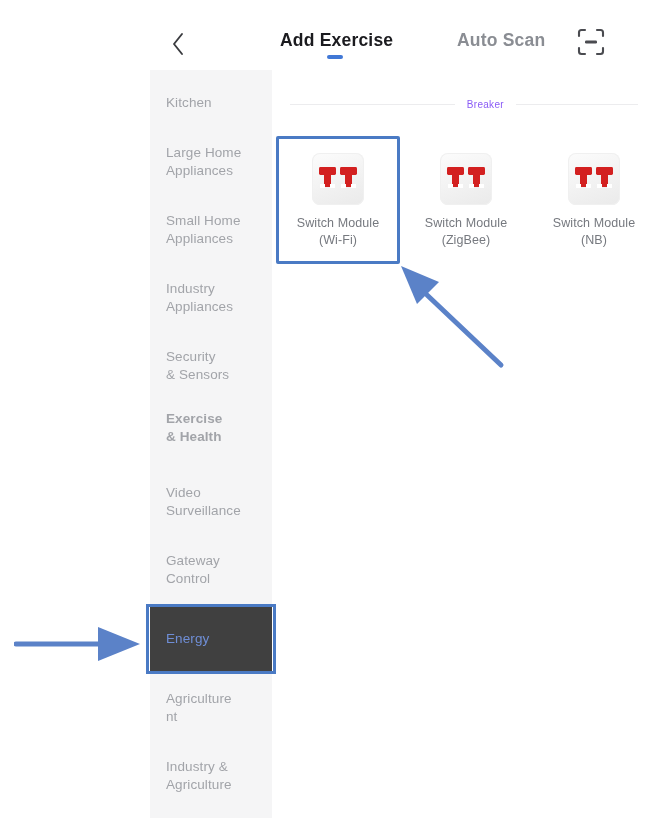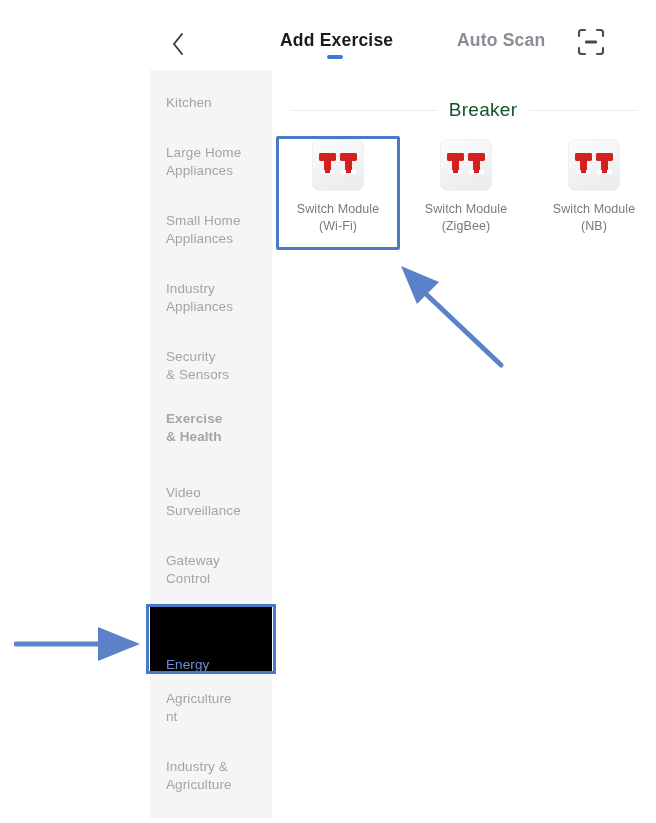--- a/index.html
+++ b/index.html
@@ -103,22 +103,21 @@
     font-size: 13.5px;
     line-height: 18px;
     color: #a2a4a9;
     letter-spacing: 0.1px;
     cursor: pointer;
     display: flex;
     align-items: center;
   }
   .cat-item.active {
     color: #6f8ed6;
-    background: #000000;
-    align-items: flex-end;
+    background: #404040;
   }
   .cat-label { white-space: pre-line; }
 
   
   #content {
     position: absolute;
     left: 122px;
     top: 70px;
     width: 384px;
     height: 753px;
@@ -135,36 +134,37 @@
     padding: 0 18px;
     box-sizing: border-box;
   }
   .rule {
     height: 1px;
     background: #ececee;
   }
   .rule.left  { flex: 1.35; }
   .rule.right { flex: 1; }
   #section-title {
-    font-size: 19px;
-    color: #14532d;
+    font-size: 10px;
+    color: #8b5cf6;
     letter-spacing: 0.3px;
     white-space: nowrap;
   }
 
   #device-grid {
     position: absolute;
     left: 0;
     top: 66px;
     width: 384px;
     display: flex;
   }
   .device-card {
     width: 125px;
     margin-left: 4px;
+    padding-top: 14px;
     display: flex;
     flex-direction: column;
     align-items: center;
     box-sizing: border-box;
     border: 3px solid transparent;
     border-radius: 2px;
     cursor: pointer;
   }
   .device-card.selected {
     border-color: #4a7ac4;

